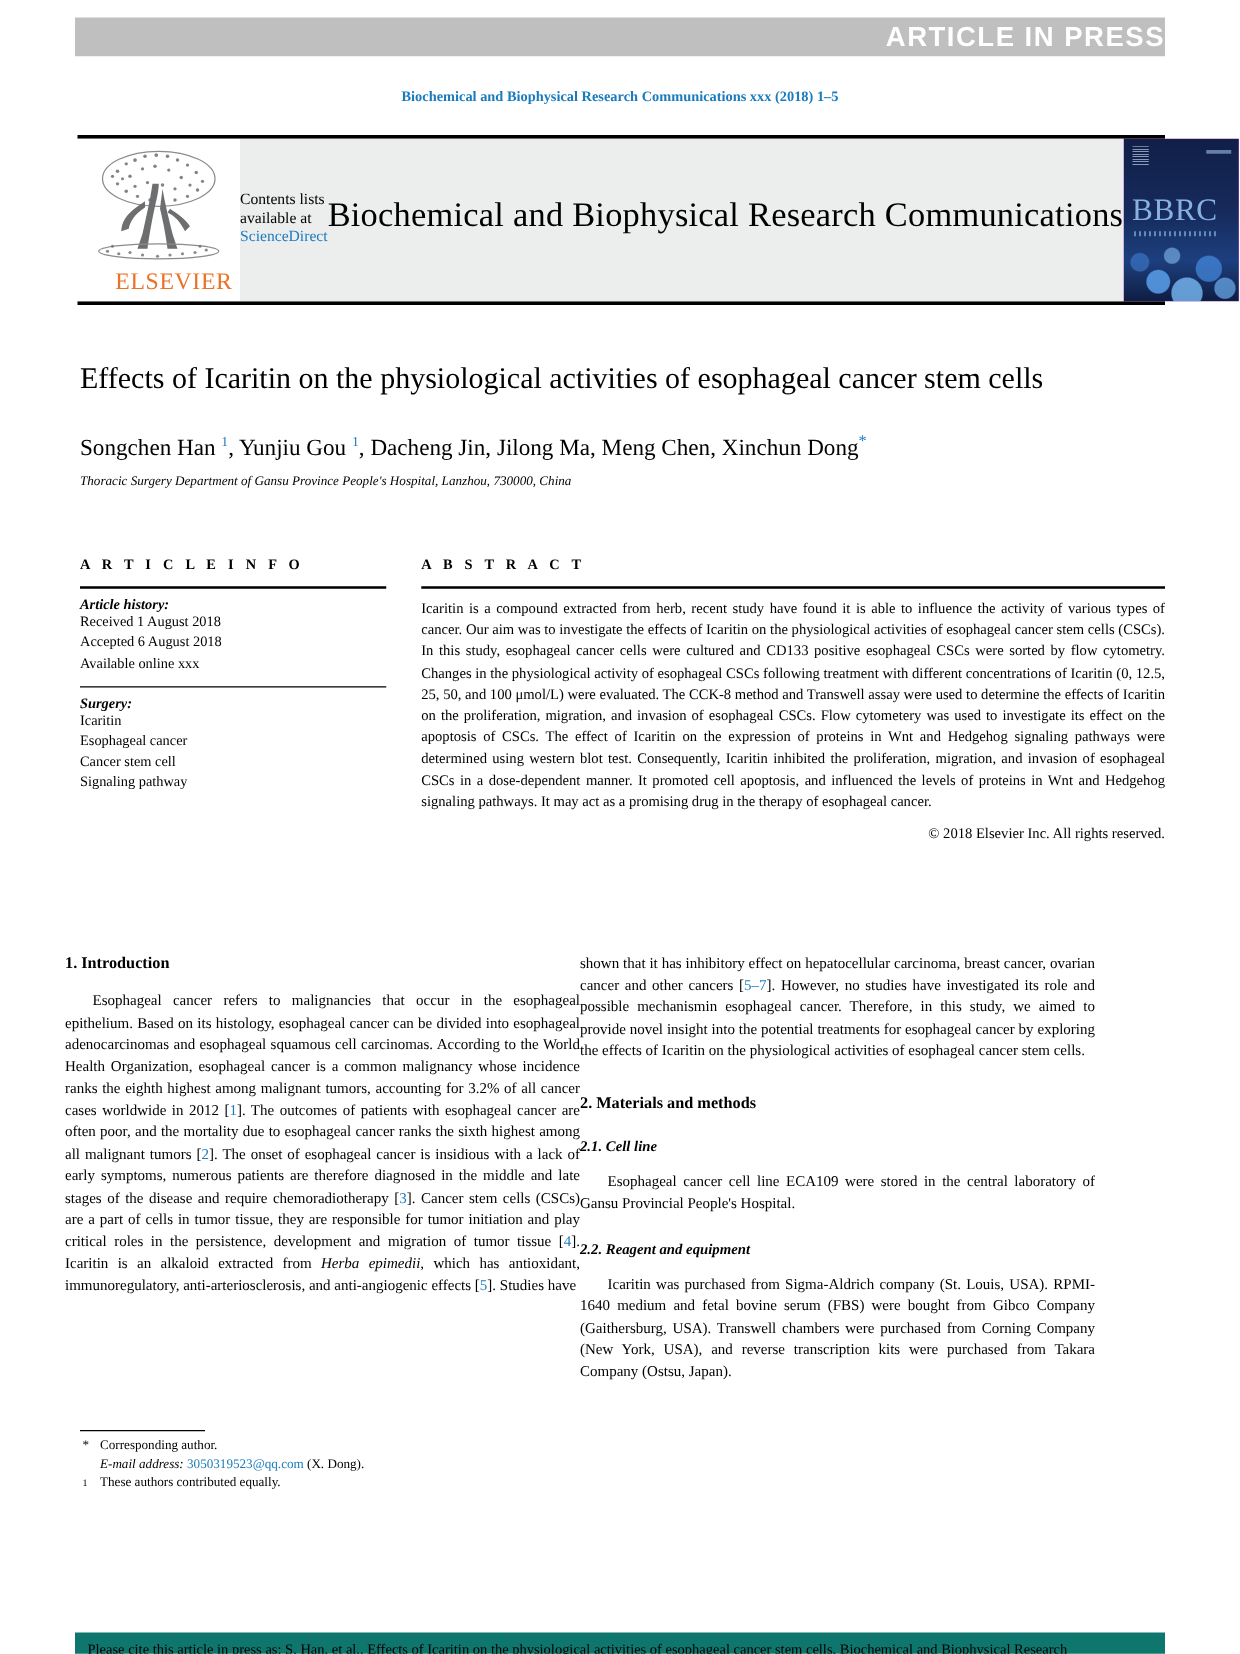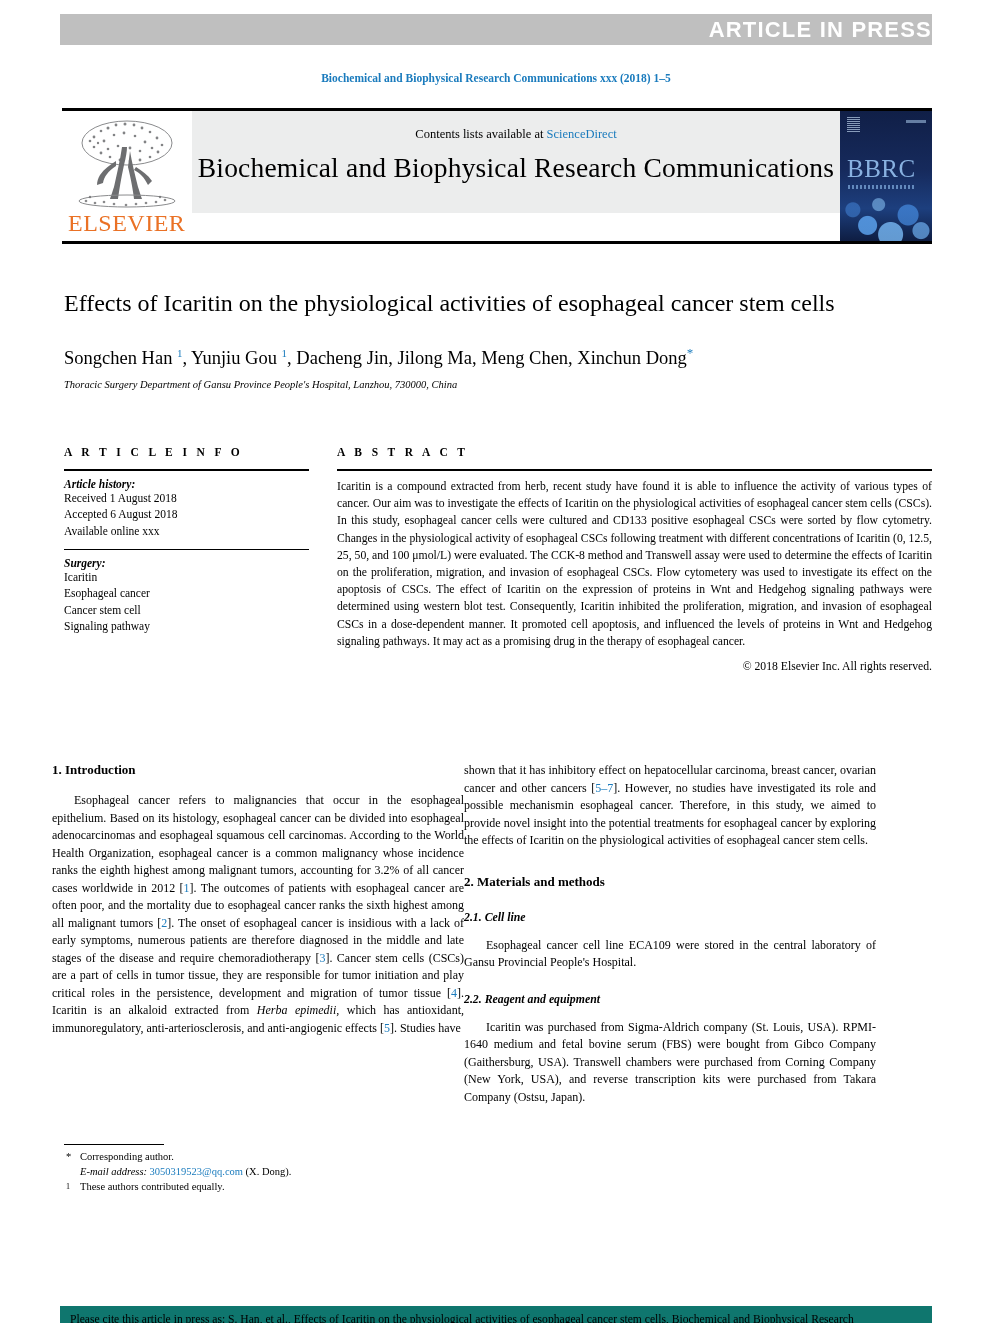--- a/index.html
+++ b/index.html
@@ -80,34 +80,34 @@
     left: 8px;
     top: 6px;
     width: 114px;
     height: 92px;
   }
   .elsevier-word {
     position: absolute;
     left: 6px;
     bottom: 4px;
     width: 118px;
-    text-align: left;
+    text-align: right;
     color: #ea7125;
     font-family: "Liberation Serif", serif;
-    font-size: 24px;
+    font-size: 19px;
     letter-spacing: 0.5px;
   }
   .masthead-center {
     flex: 1 1 auto;
     background: #eceded;
     display: flex;
-    flex-direction: column;
+    flex-direction: row;
     align-items: center;
     justify-content: center;
-    height: 102px;
+    height: 130px;
   }
   .contents-line {
     font-size: 12.5px;
     margin-bottom: 4px;
   }
   .contents-line .sd {
     color: #1a7bbd;
   }
   .journal-title {
     font-size: 27.5px;

